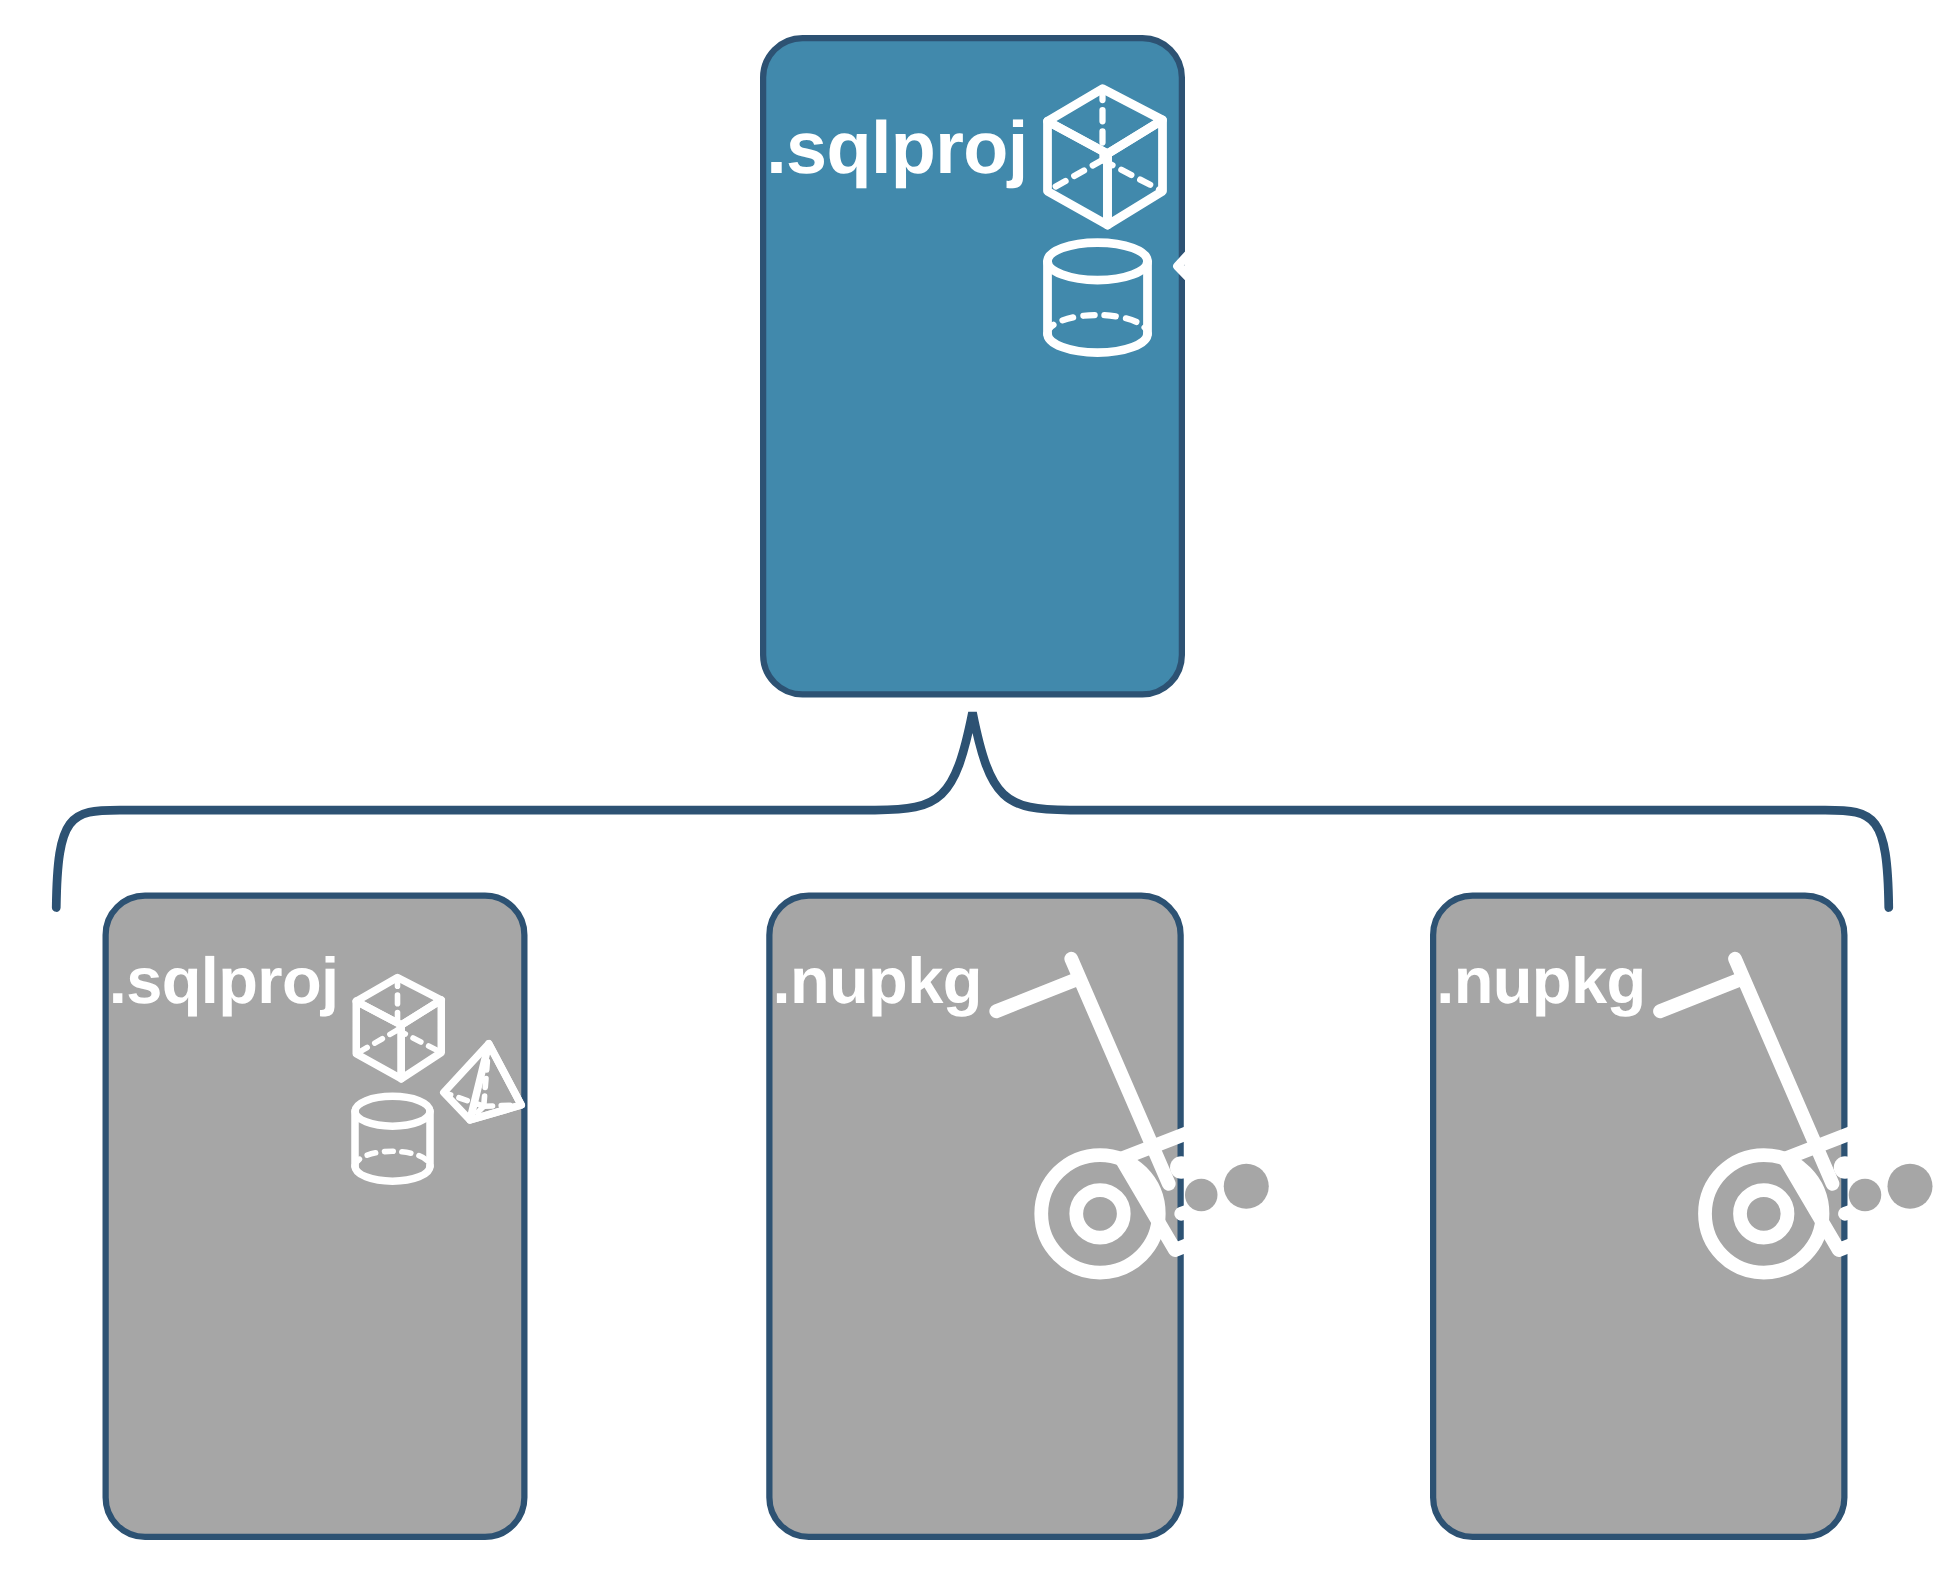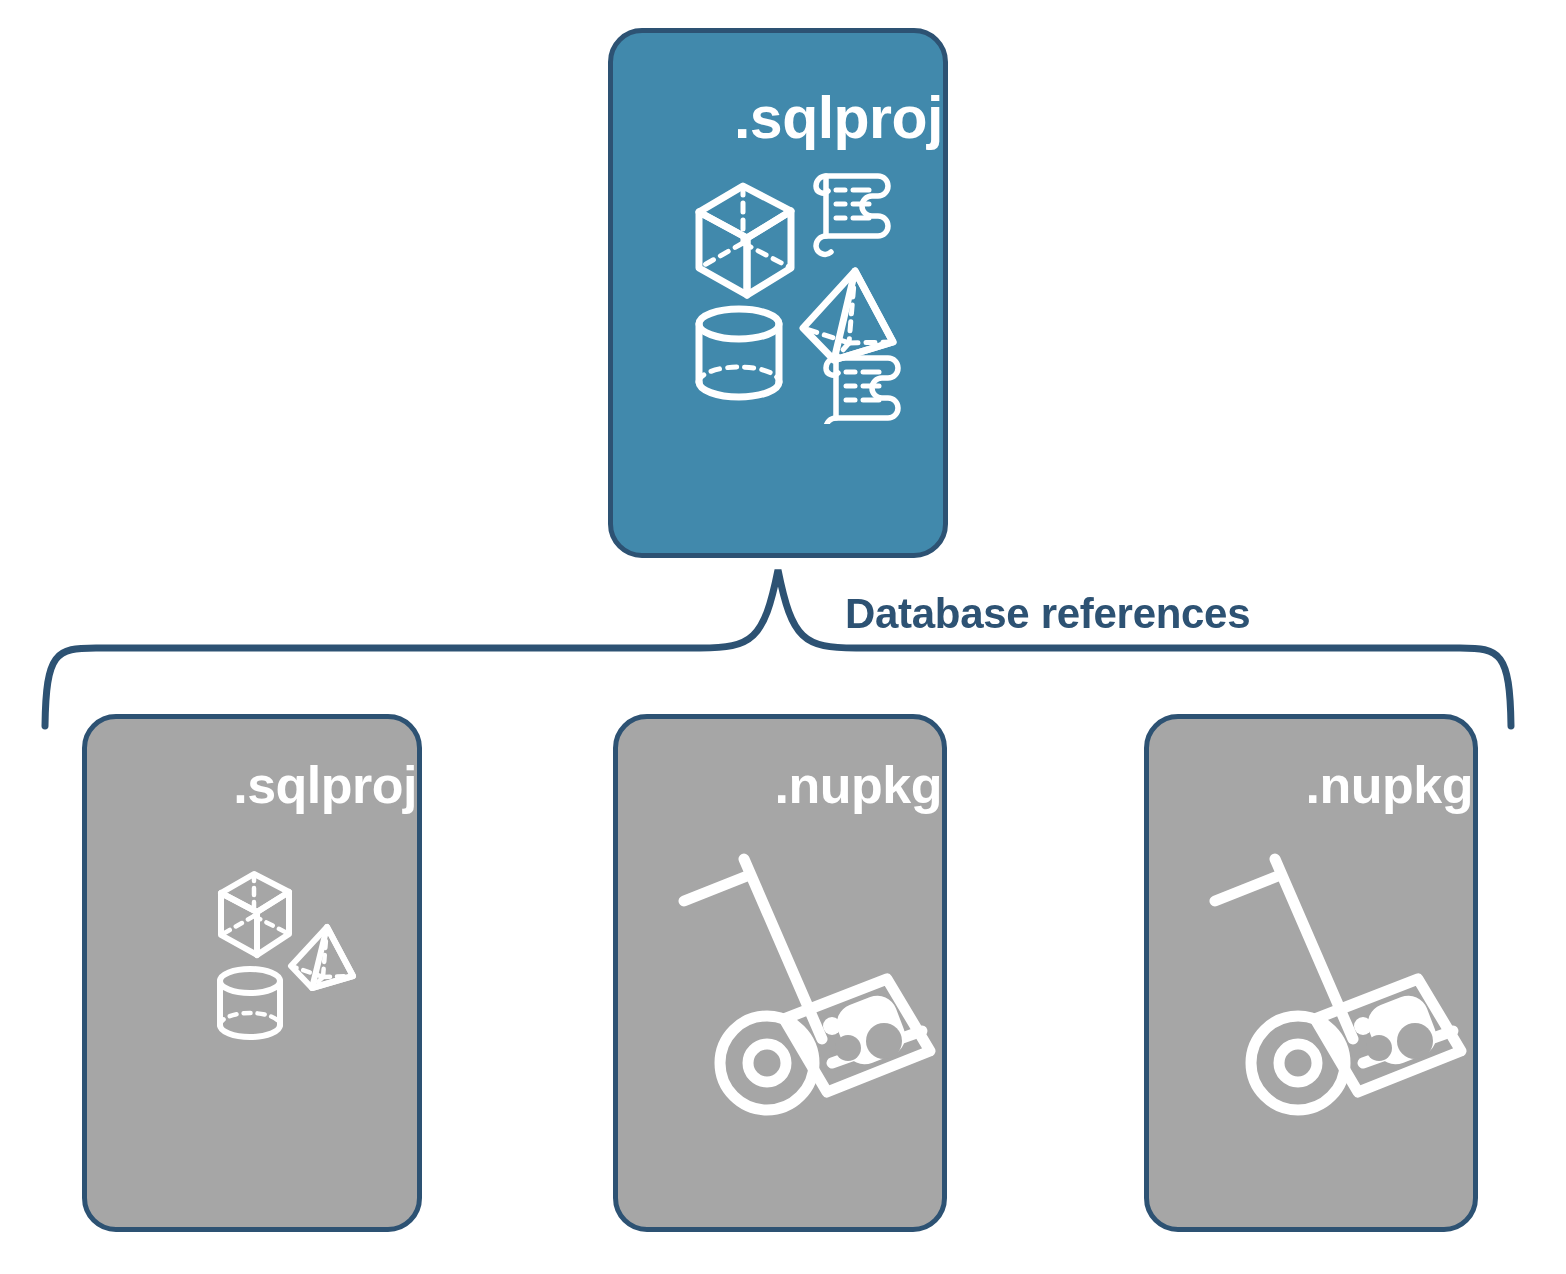--- a/index.html
+++ b/index.html
@@ -22,22 +22,22 @@
     height: 1274px;
   }
 
   
   .node {
     position: absolute;
     box-sizing: border-box;
     border: 5px solid #2d5273;
     border-radius: 34px;
     display: flex;
-    flex-direction: column;
-    align-items: flex-end;
+    flex-direction: row;
+    align-items: flex-start;
   }
   .node.primary {
     background: #4189ac;
   }
   .node.secondary {
     background: #a6a6a6;
   }
 
   .node-title {
     color: #ffffff;
@@ -183,21 +183,20 @@
   <svg id="brace-svg" viewBox="0 0 1566 210" fill="none">
     <path d="M45 186
              C 46 112, 56 108, 96 108
              L 700 108
              C 752 108, 764 100, 778 30
              C 792 100, 804 108, 856 108
              L 1460 108
              C 1500 108, 1510 112, 1511 186" stroke="#2d5273" stroke-width="7" stroke-linecap="round" fill="none"></path>
   </svg>
 
-  <div id="brace-label">Database references</div>
 
   <div class="node secondary" id="node-sqlproj-ref">
     <div class="node-title">.sqlproj</div>
     <div class="node-art" style="width:210px;height:220px;margin-top:52px;">
       <svg width="210" height="220" viewBox="0 0 210 220" fill="none">
 
         <g stroke="#ffffff" stroke-width="6" stroke-linejoin="round" stroke-linecap="round" fill="none">
           <path d="M14 30 L47 11 L82 29 L50 49 Z"></path>
           <path d="M14 30 L14 72 L50 92 L50 49 Z"></path>
           <path d="M50 49 L82 29 L82 71 L50 92 Z"></path>

